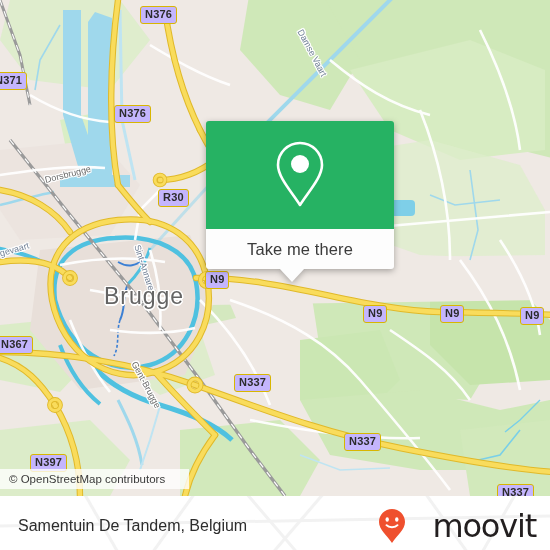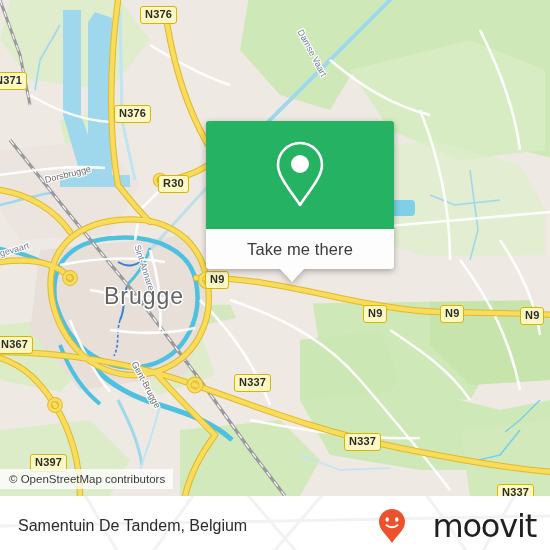--- a/index.html
+++ b/index.html
@@ -27,21 +27,21 @@
     width: 550px;
     height: 496px;
     background: #efe9e4;
     overflow: hidden;
   }
   #map-svg { position:absolute; left:0; top:0; }
 
   
   .shield {
     position: absolute;
-    background: #fef9c3;
+    background: #c4b5fd;
     border: 1.5px solid #d8b600;
     border-radius: 3px;
     color: #2b2b2b;
     font-size: 11px;
     font-weight: bold;
     font-family: "Liberation Sans", sans-serif;
     line-height: 13px;
     padding: 1px 4px 2px 4px;
     white-space: nowrap;
     letter-spacing: 0.2px;
@@ -121,21 +121,21 @@
   
   #attribution {
     position: absolute;
     left: 0;
     top: 469px;
     height: 20px;
     background: rgba(255,255,255,0.78);
     color: #3a3a3a;
     font-size: 11.5px;
     line-height: 20px;
-    padding: 0 8px 0 9px;
+    padding: 0 24px 0 9px;
     z-index: 45;
     font-family: "Liberation Sans", sans-serif;
     white-space: nowrap;
   }
 
   
   #footer {
     position: absolute;
     left: 0; top: 496px;
     width: 550px; height: 54px;
@@ -350,21 +350,21 @@
 
     <div class="street-label" style="left:134px; top:357px; transform: rotate(62deg); transform-origin: left center;">Gent-Brugge</div>
 
     <div class="street-label water-label" style="left:-12px; top:252px; transform: rotate(-16deg); transform-origin: left center;">...ngevaart</div>
 
     <div class="place-label city-label" style="left:104px; top:283px;">Brugge</div>
 
     <div class="shield" style="left:140px; top:6px;">N376</div>
     <div class="shield" style="left:-10px; top:72px;">N371</div>
     <div class="shield" style="left:114px; top:105px;">N376</div>
-    <div class="shield" style="left:158px; top:175px;">R30</div>
+    <div class="shield" style="left:158px; top:189px;">R30</div>
     <div class="shield" style="left:205px; top:271px;">N9</div>
     <div class="shield" style="left:-4px; top:336px;">N367</div>
     <div class="shield" style="left:363px; top:305px;">N9</div>
     <div class="shield" style="left:440px; top:305px;">N9</div>
     <div class="shield" style="left:520px; top:307px;">N9</div>
     <div class="shield" style="left:234px; top:374px;">N337</div>
     <div class="shield" style="left:344px; top:433px;">N337</div>
     <div class="shield" style="left:20px; top:454px;margin-left:10px;">N397</div>
     <div class="shield" style="left:497px; top:484px;">N337</div>
 

